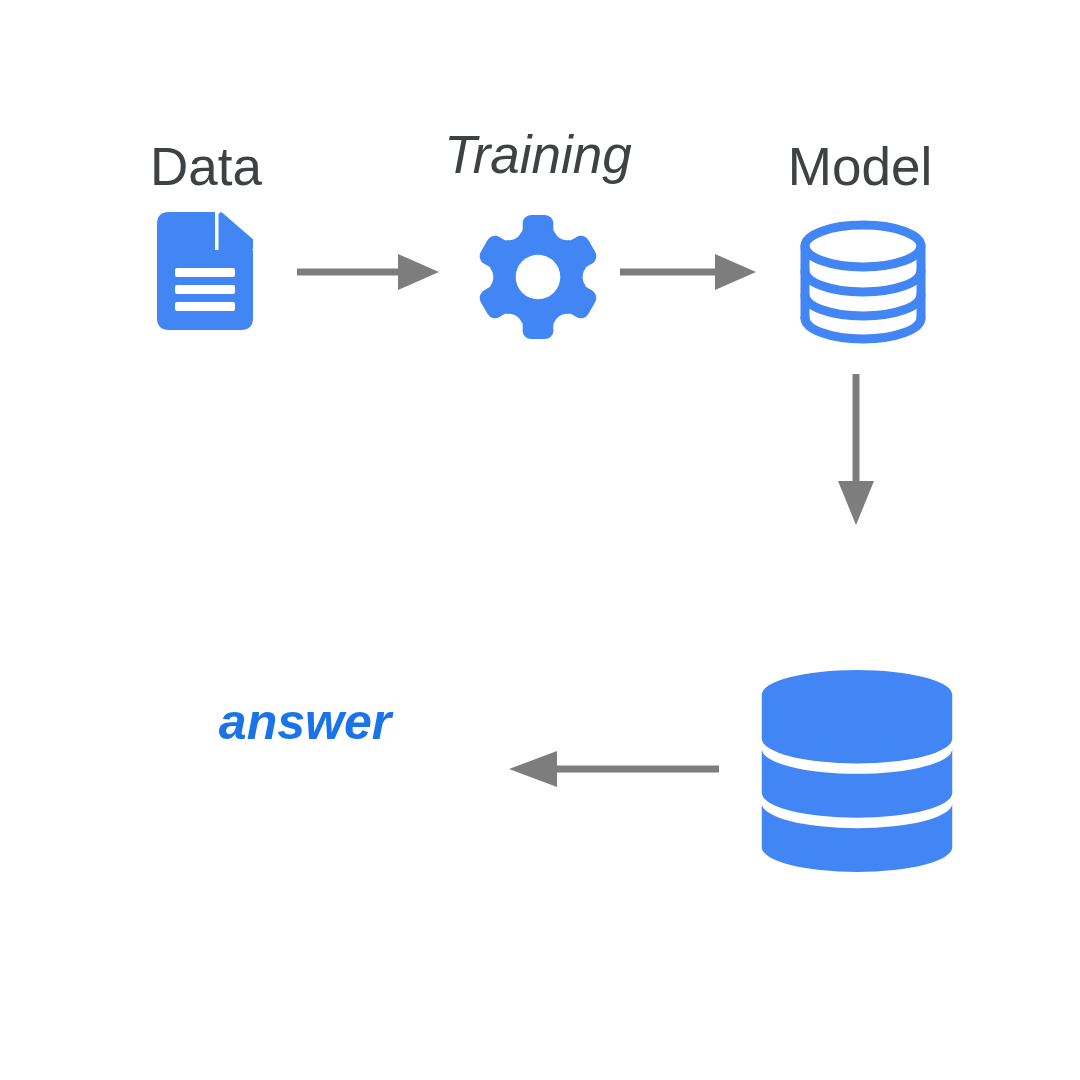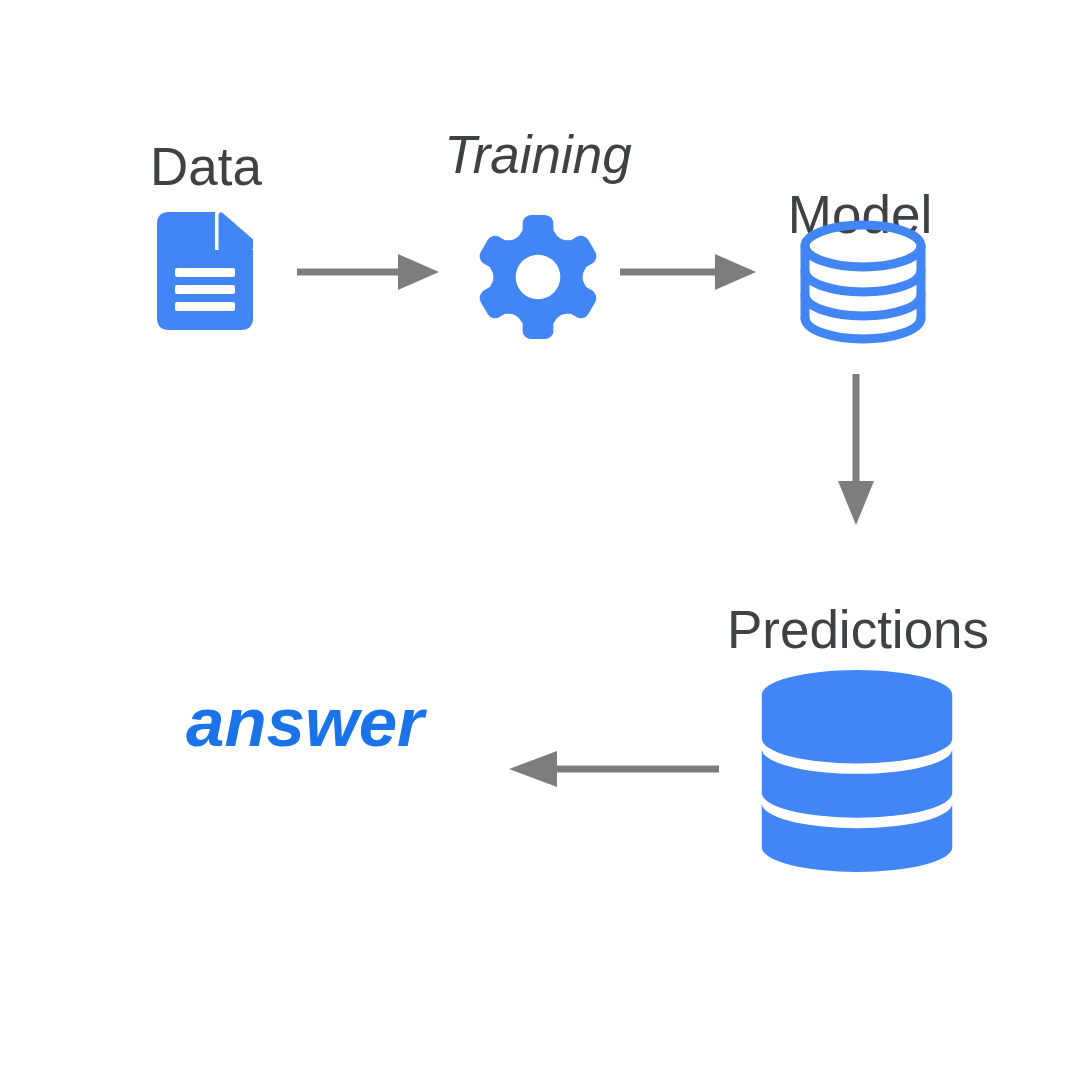--- a/index.html
+++ b/index.html
@@ -14,21 +14,21 @@
     position:absolute;
     color:var(--label-gray,#3f4245);
     font-size:53px; font-weight:300;
     text-align:center; white-space:pre-line;
     line-height:57px;
   }
   .abs { position:absolute; }
   .annotation {
     position:absolute; left:60px; top:678px; width:490px;
     color:var(--accent-blue,#1a73e8);
-    font-size:69px; font-weight:bold; font-style:italic;
+    font-size:50px; font-weight:bold; font-style:italic;
     text-align:center; line-height:89px;
   }
   .arrow-line { stroke:var(--arrow-gray,#7d7d7d); stroke-width:7; }
   .arrow-head { fill:var(--arrow-gray,#7d7d7d); }
   .blue-fill { fill:var(--icon-blue,#4285f4); }
   .blue-stroke { stroke:var(--icon-blue,#4285f4); fill:none; }
   .white-fill { fill:#ffffff; }
 </style>
 </head>
 <body>
@@ -69,38 +69,38 @@
       <circle cx="36" cy="14" r="14"></circle>
     </g>
     <circle class="white-fill" cx="66" cy="66" r="23"></circle>
   </svg>
 
   <svg class="abs" style="left:618px; top:252px;" width="140" height="40" viewBox="0 0 140 40" aria-hidden="true">
     <line class="arrow-line" x1="2" y1="20" x2="101" y2="20"></line>
     <polygon class="arrow-head" points="97,2 138,20 97,38"></polygon>
   </svg>
 
-  <div class="node-label" style="left:740px; top:138px; width:240px;margin-top:48px;">Model</div>
+  <div class="node-label" style="left:740px; top:138px; width:240px;">Model</div>
   <svg class="abs" style="left:796px; top:219px;" width="134" height="126" viewBox="0 0 134 126" aria-hidden="true">
     <g class="blue-stroke" stroke-width="9" stroke-linecap="round">
       <ellipse cx="67" cy="27" rx="58" ry="21"></ellipse>
       <path d="M9,27 V99"></path>
       <path d="M125,27 V99"></path>
       <path d="M9,52  A58,21 0 0 0 125,52"></path>
       <path d="M9,76  A58,21 0 0 0 125,76"></path>
       <path d="M9,99  A58,21 0 0 0 125,99"></path>
     </g>
   </svg>
 
   <svg class="abs" style="left:836px; top:372px;" width="40" height="156" viewBox="0 0 40 156" aria-hidden="true">
     <line class="arrow-line" x1="20" y1="2" x2="20" y2="113"></line>
     <polygon class="arrow-head" points="2,109 38,109 20,153"></polygon>
   </svg>
 
-  <div class="node-label" style="left:718px; top:544px; width:280px;"><br><span>Predictions</span></div>
+  <div class="node-label" style="left:718px; top:544px; width:280px;"><br></div>
   <svg class="abs" style="left:757px; top:668px;" width="200" height="206" viewBox="0 0 210 216" aria-hidden="true">
     <g class="blue-fill">
       <path d="M5,28  A100,26 0 0 1 205,28  L205,74  A100,26 0 0 1 5,74  Z"></path>
       <path d="M5,85  A100,26 0 0 0 205,85  L205,131 A100,26 0 0 1 5,131 Z"></path>
       <path d="M5,142 A100,26 0 0 0 205,142 L205,188 A100,26 0 0 1 5,188 Z"></path>
     </g>
   </svg>
 
   <svg class="abs" style="left:505px; top:749px;" width="216" height="40" viewBox="0 0 216 40" aria-hidden="true">
     <line class="arrow-line" x1="214" y1="20" x2="49" y2="20"></line>

